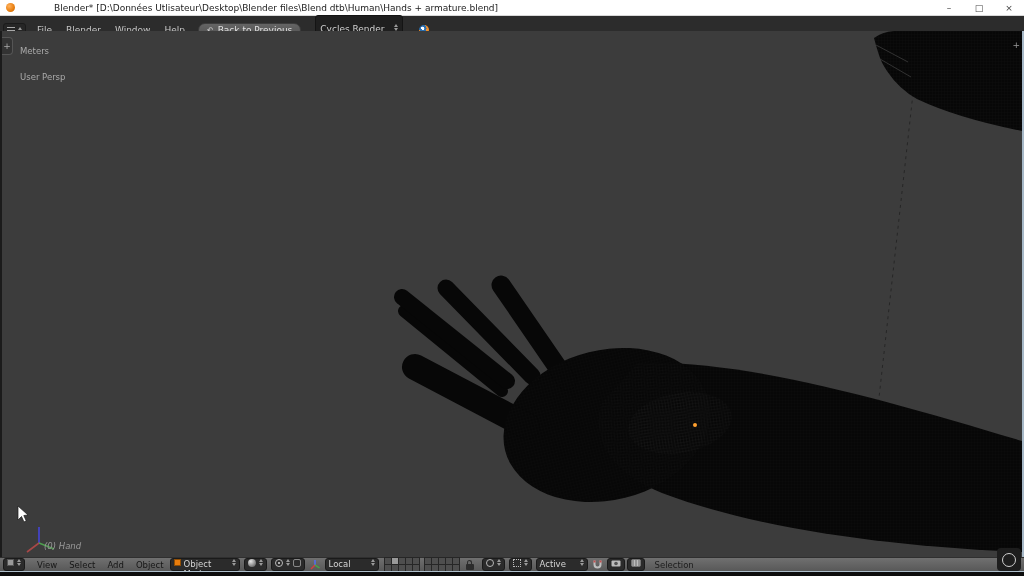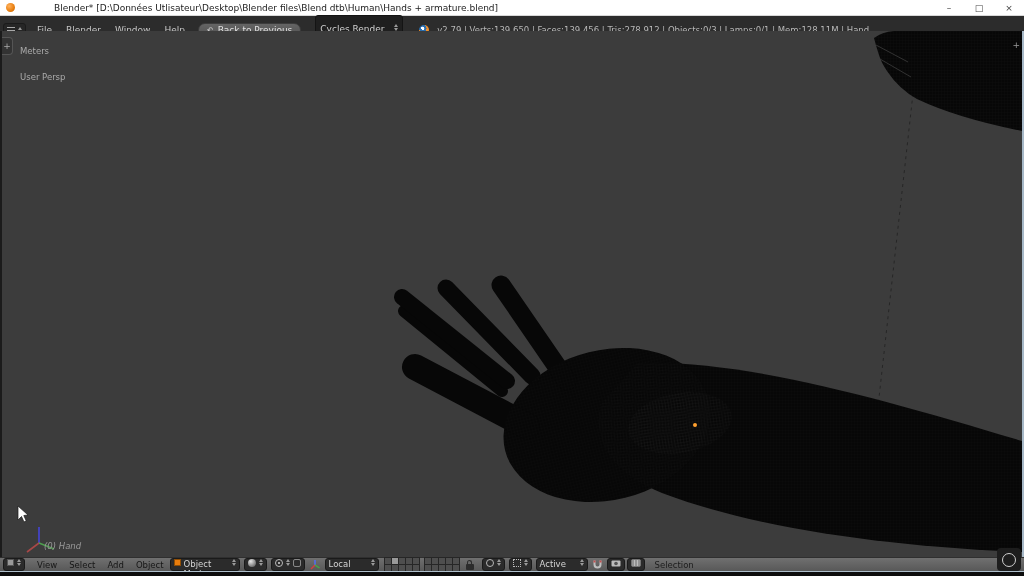--- a/index.html
+++ b/index.html
@@ -110,21 +110,20 @@
       <span>Back to Previous</span>
     </div>
     <div class="dk-select" id="engine-select">
       <span>Cycles Render</span>
       <span class="updown">
           <span class="up"></span>
           <span class="dn"></span>
         </span>
     </div>
     <span class="blender-logo"></span>
-    <span id="stats">v2.79 | Verts:139,650 | Faces:139,456 | Tris:278,912 | Objects:0/3 | Lamps:0/1 | Mem:128.11M | Hand</span>
   </div>
 
   <div id="viewport">
     <svg id="scene" width="1020" height="526" viewBox="0 0 1020 526">
       <defs>
         <pattern id="wire" width="3" height="3" patternUnits="userSpaceOnUse">
           <path d="M0 0H3M0 0V3" stroke="#565656" stroke-width="0.4"></path>
         </pattern>
       </defs>
 

